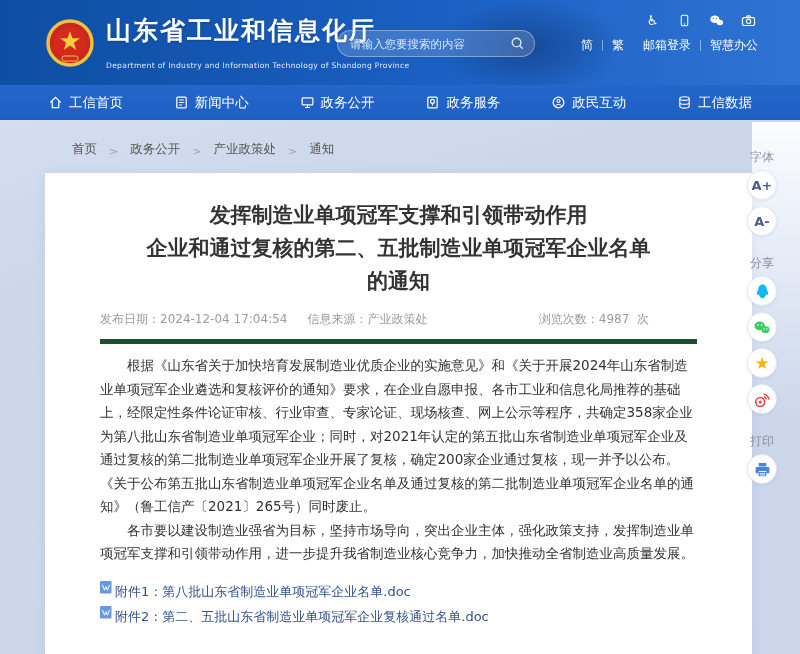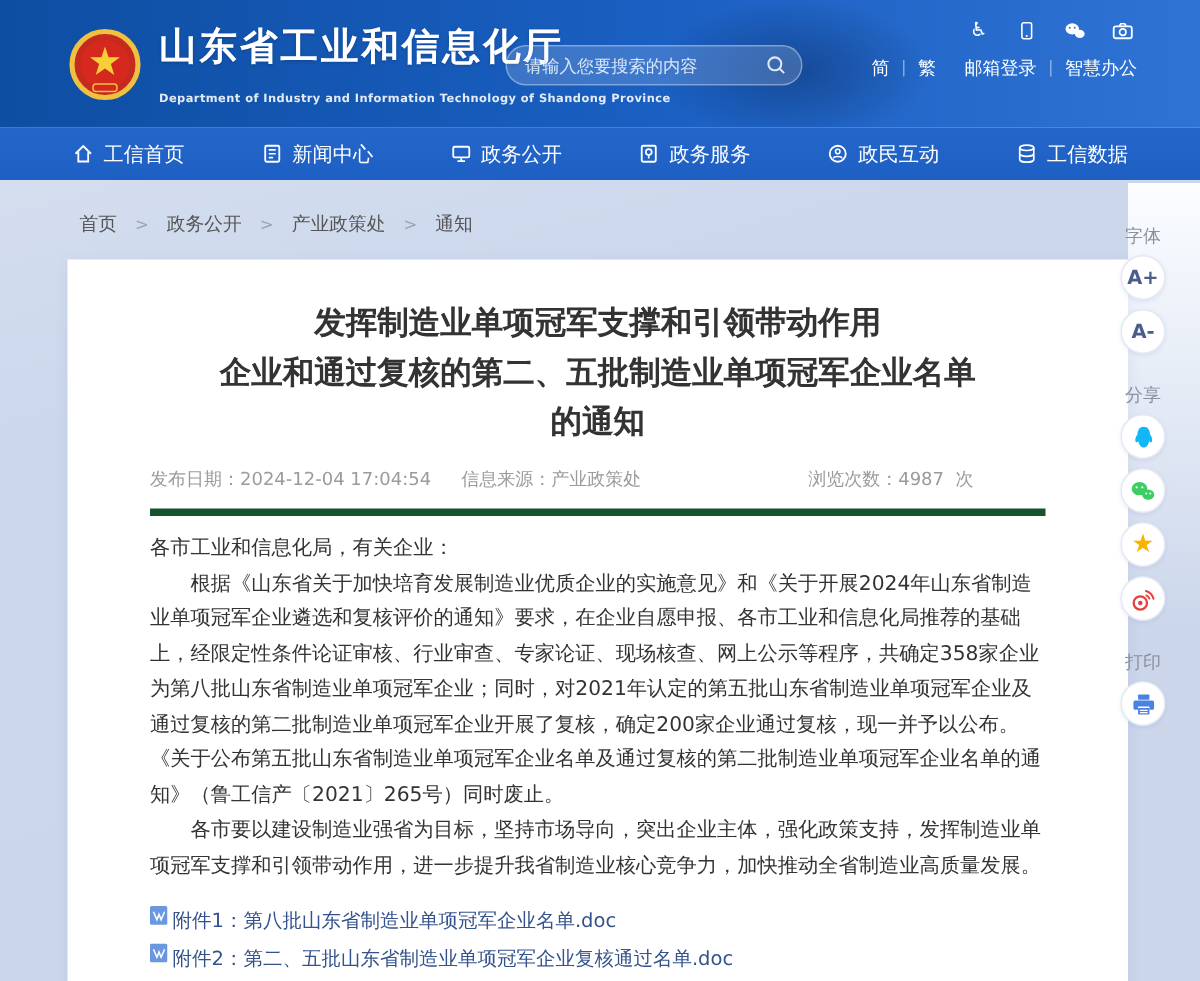--- a/index.html
+++ b/index.html
@@ -17,21 +17,21 @@
   }
   .header-art {
     position:absolute; left:440px; top:0; width:180px; height:85px;
     background:radial-gradient(ellipse at 50% 55%, rgba(8,30,75,.38), rgba(8,30,75,0) 72%);
     pointer-events:none;
   }
   .brand { position:absolute; left:45px; top:17px; display:flex; align-items:center; }
   .emblem { width:50px; height:50px; flex:0 0 auto; }
   .brand-text { margin-left:11px; color:#fff; }
   .brand-title { font-size:25px; font-weight:bold; letter-spacing:2px; line-height:28px; text-shadow:0 1px 2px rgba(0,30,80,.3); }
-  .brand-sub { font-size:7.6px; opacity:.88; margin-top:16px; letter-spacing:.3px;font-weight:bold; }
+  .brand-sub { font-size:7.6px; opacity:.88; margin-top:16px; letter-spacing:.3px; }
   .search {
     position:absolute; left:337px; top:30px; width:198px; height:27px;
     border-radius:14px; background:rgba(255,255,255,.16);
     border:1px solid rgba(255,255,255,.35);
     display:flex; align-items:center; padding:0 9px 0 12px;
   }
   .search input {
     flex:1; background:transparent; border:none; outline:none;
     color:#fff; font-size:11.5px; font-family:inherit;
   }
@@ -46,22 +46,22 @@
   
   .nav {
     height:35px; background:linear-gradient(180deg,#2466ca,#1e5fc4);
     display:flex; align-items:center; justify-content:space-between;
     padding:0 48px;
   }
   .nav-item { display:flex; align-items:center; gap:6px; color:#fff; font-size:13.5px; cursor:pointer; white-space:nowrap; }
   .nav-item svg { display:block; }
   
   .breadcrumb {
-    display:flex; align-items:center; gap:12px;
-    padding:21px 0 0 53px; font-size:12.5px; color:#555;
+    display:flex; align-items:flex-end; gap:12px;
+    padding:21px 0 0 72px; font-size:12.5px; color:#555;
   }
   .breadcrumb .crumb { cursor:pointer; }
   .breadcrumb .bsep { color:#9aa3b5; font-size:11px; }
   
   .bg-glow {
     position:absolute; right:0; top:122px; width:48px; height:330px;
     background:linear-gradient(180deg,#fbfdff 0%, rgba(251,253,255,0) 90%);
     pointer-events:none;
   }
   .card {
@@ -229,21 +229,20 @@
     </span>
     <span class="m-src">
       <span>信息来源：</span><span>产业政策处</span>
     </span>
     <span class="m-views">
       <span>浏览次数：</span><span>4987</span>&nbsp;&nbsp;<span>次</span>
     </span>
   </div>
 
   <div class="body-text">
-    <p>各市工业和信息化局，有关企业：</p>
     <p class="indent">根据《山东省关于加快培育发展制造业优质企业的实施意见》和《关于开展2024年山东省制造业单项冠军企业遴选和复核评价的通知》要求，在企业自愿申报、各市工业和信息化局推荐的基础上，经限定性条件论证审核、行业审查、专家论证、现场核查、网上公示等程序，共确定358家企业为第八批山东省制造业单项冠军企业；同时，对2021年认定的第五批山东省制造业单项冠军企业及通过复核的第二批制造业单项冠军企业开展了复核，确定200家企业通过复核，现一并予以公布。《关于公布第五批山东省制造业单项冠军企业名单及通过复核的第二批制造业单项冠军企业名单的通知》（鲁工信产〔2021〕265号）同时废止。</p>
     <p class="indent">各市要以建设制造业强省为目标，坚持市场导向，突出企业主体，强化政策支持，发挥制造业单项冠军支撑和引领带动作用，进一步提升我省制造业核心竞争力，加快推动全省制造业高质量发展。</p>
   </div>
 
   <div class="attachments">
     <div class="attachment">
       <svg width="12" height="13" viewBox="0 0 12 13">
           <rect width="11.5" height="12.5" rx="1" fill="#6a98e0"></rect>
           <path d="M2.3 3.8 L4.6 9.2 L6 5.6 L7.4 9.2 L9.7 3.8" fill="none" stroke="#fff" stroke-width="1"></path>
         </svg>

